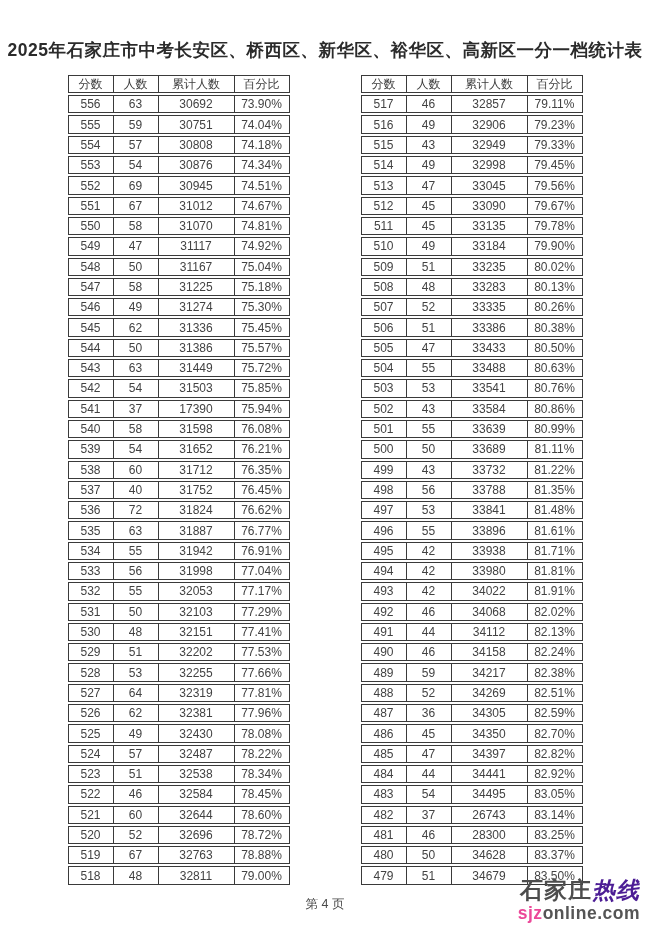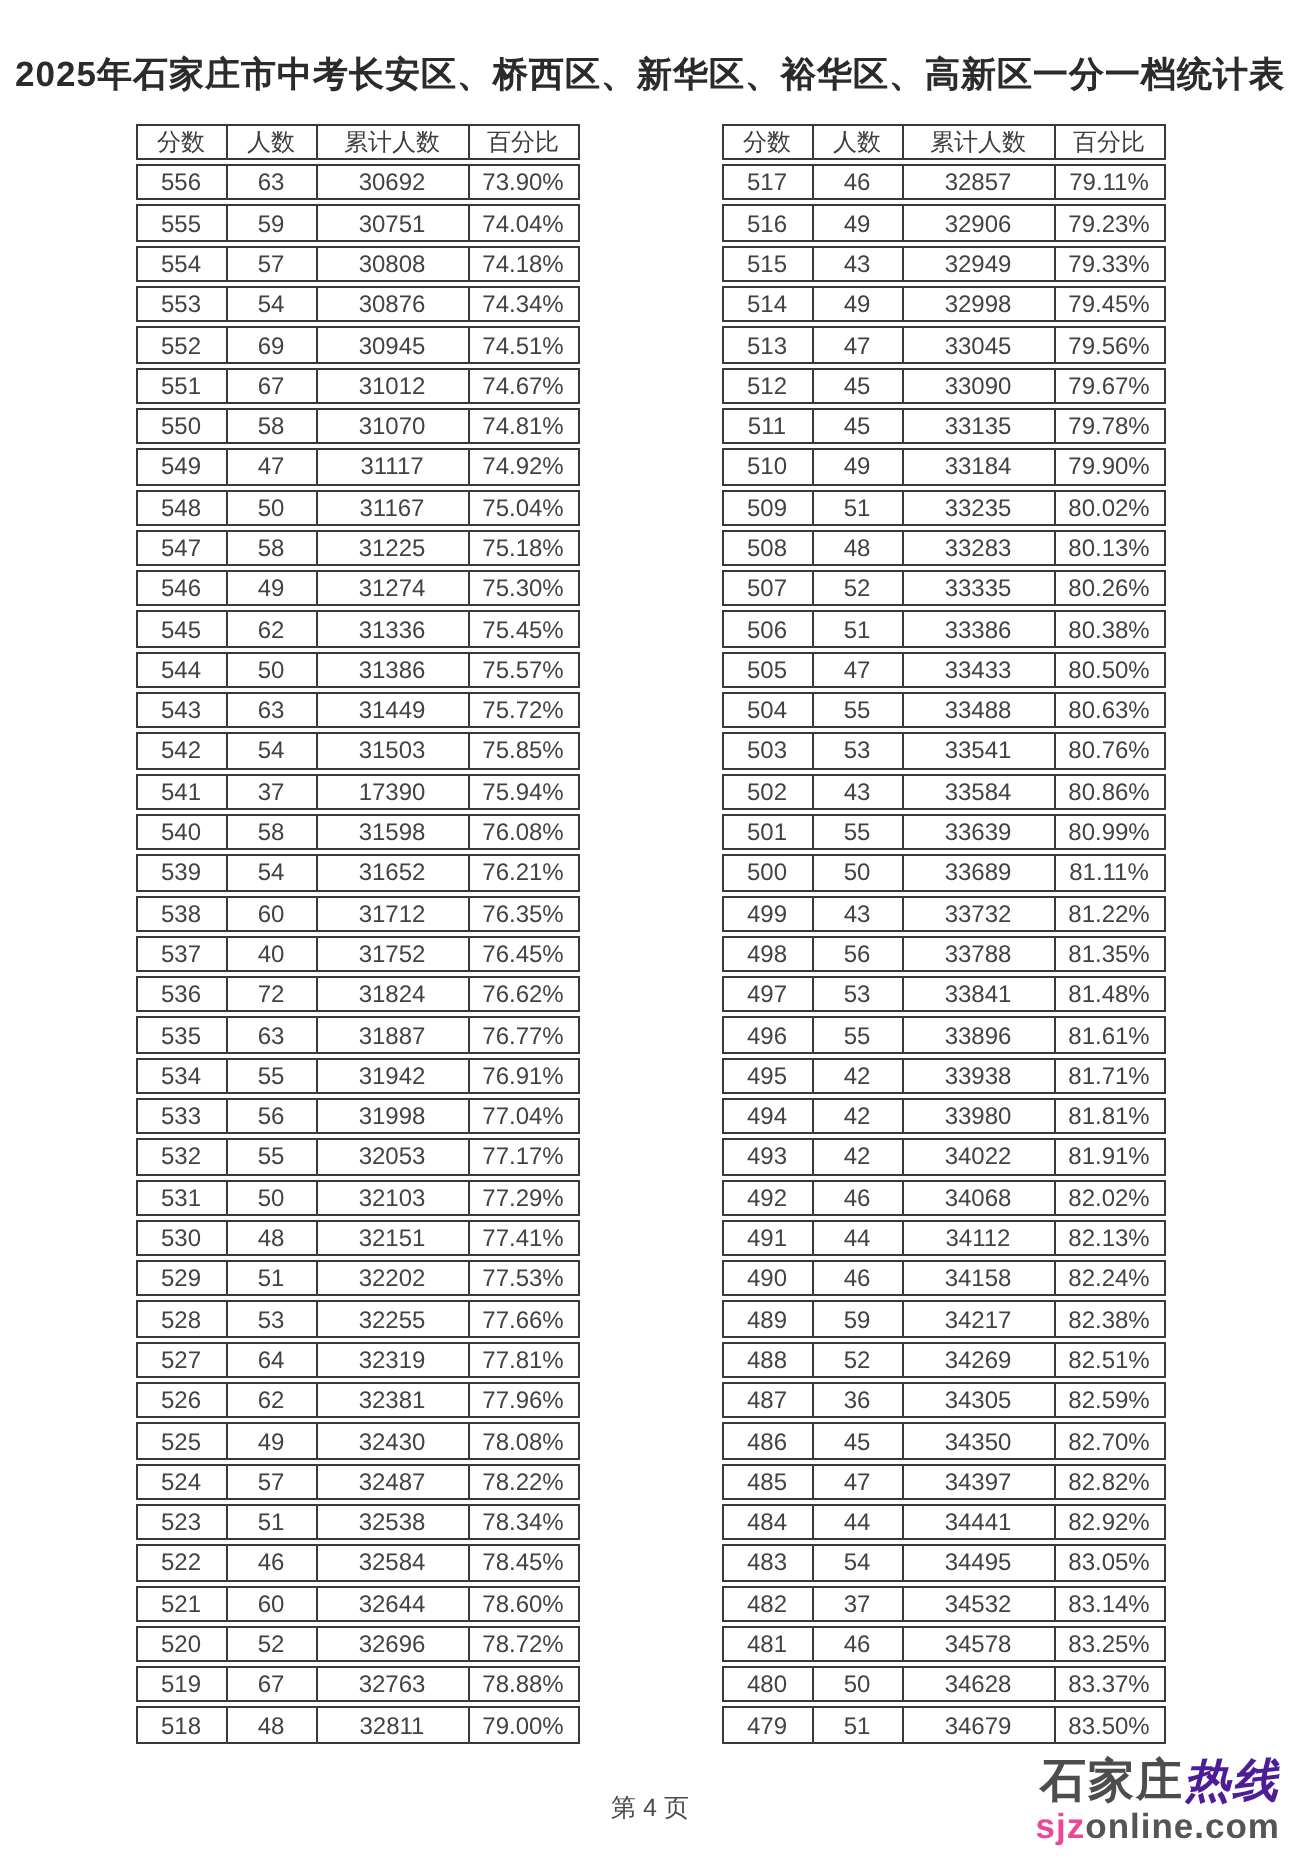--- a/index.html
+++ b/index.html
@@ -7,21 +7,21 @@
     width: 650px; height: 930px;
     background: #ffffff;
     font-family: "Liberation Sans", "DejaVu Sans", sans-serif;
     position: relative;
     overflow: hidden;
   }
   .page {
     width: 650px; height: 930px;
     position: relative;
     box-sizing: border-box;
-    padding-top: 27px;
+    padding-top: 40px;
   }
   .doc-title {
     margin: 0;
     text-align: center;
     font-size: 17.5px;
     font-weight: bold;
     color: #2b2b2b;
     letter-spacing: 0.5px;
     line-height: 1.25;
   }
@@ -552,27 +552,27 @@
         </div>
         <div class="t-row">
           <div class="t-cell col0">483</div>
           <div class="t-cell col1">54</div>
           <div class="t-cell col2">34495</div>
           <div class="t-cell col3">83.05%</div>
         </div>
         <div class="t-row">
           <div class="t-cell col0">482</div>
           <div class="t-cell col1">37</div>
-          <div class="t-cell col2">34532</div>
+          <div class="t-cell col2">26743</div>
           <div class="t-cell col3">83.14%</div>
         </div>
         <div class="t-row">
           <div class="t-cell col0">481</div>
           <div class="t-cell col1">46</div>
-          <div class="t-cell col2">34578</div>
+          <div class="t-cell col2">28300</div>
           <div class="t-cell col3">83.25%</div>
         </div>
         <div class="t-row">
           <div class="t-cell col0">480</div>
           <div class="t-cell col1">50</div>
           <div class="t-cell col2">34628</div>
           <div class="t-cell col3">83.37%</div>
         </div>
         <div class="t-row">
           <div class="t-cell col0">479</div>

